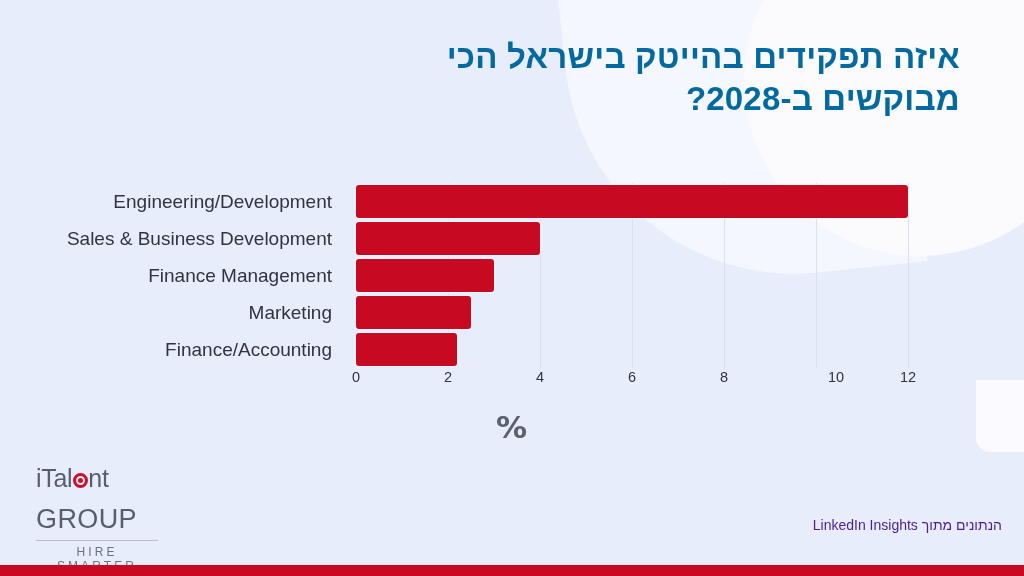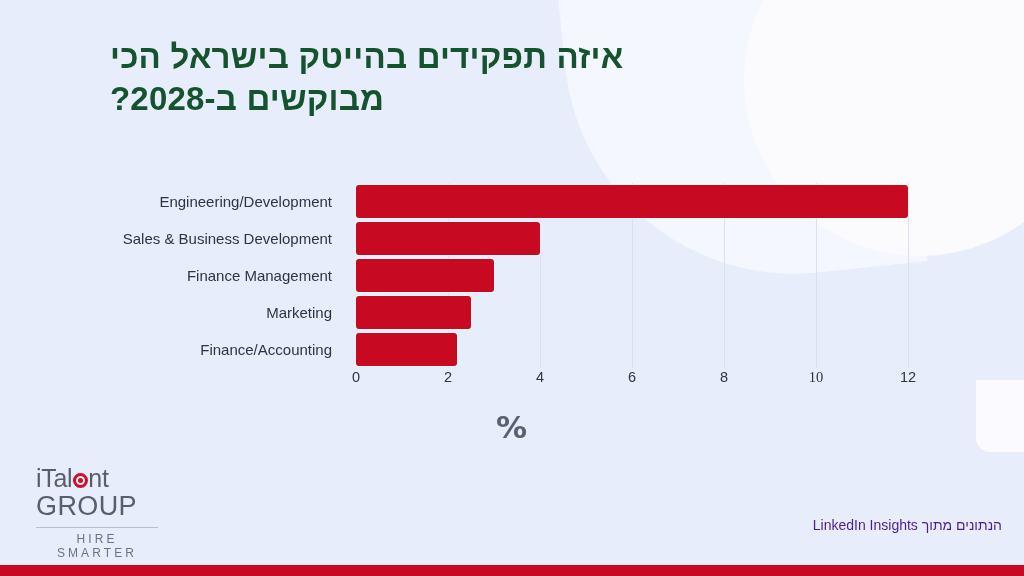--- a/index.html
+++ b/index.html
@@ -27,44 +27,44 @@
     top:380px;right:-30px;width:78px;height:72px;
     background:#fbfaff;border-radius:0 0 0 14px;
   }
   .bottom-bar{
     position:absolute;left:0;right:0;bottom:0;height:11px;background:#c70a22;
   }
 
   
   .title{
     position:absolute;top:36px;left:0;right:0;
-    text-align:left;
+    text-align:right;
     direction:rtl;
-    color:#14532d;
+    color:#0369a1;
     font-weight:bold;
     font-size:33px;
     line-height:1.27;
     letter-spacing:.2px;
-    padding:0 110px;
+    padding:0 64px;
   }
   .title-line{display:block;white-space:nowrap;}
 
   
   #chart{
     position:absolute;
     left:0;top:183px;width:1024px;height:200px;
   }
   .cat-labels{
     position:absolute;left:0;top:0;width:344px;height:185px;
     display:flex;flex-direction:column;
   }
   .cat-label{
     flex:1;display:flex;align-items:center;justify-content:flex-end;
     padding-right:12px;box-sizing:border-box;
-    font-size:15px;color:#2f3440;white-space:nowrap;
+    font-size:19px;color:#2f3440;white-space:nowrap;
   }
   .plot{
     position:absolute;left:356px;top:0;width:552px;height:185px;
   }
   .gridlines{position:absolute;inset:0;}
   .gridline{
     position:absolute;top:0;bottom:0;width:1px;background:#dadff2;
   }
   .bars{position:absolute;inset:0;display:flex;flex-direction:column;}
   .bar-row{flex:1;display:flex;align-items:center;position:relative;}
@@ -96,21 +96,21 @@
     display:inline-block;width:15px;height:15px;border-radius:50%;
     border:3px solid #d01028;box-sizing:border-box;
     position:relative;margin:0 .5px;top:2px;
   }
   .logo-o::after{
     content:"";position:absolute;left:2px;top:2px;
     width:5px;height:5px;border-radius:50%;background:#d01028;
   }
   .logo-mid{
     font-size:27px;color:#585e6b;letter-spacing:.4px;line-height:1.1;
-    margin-top:1px;
+    margin-top:14px;
   }
   .logo-rule{height:1px;background:#b9bec9;margin:5px 0 4px;}
   .logo-tag{
     font-size:12px;color:#6d7280;letter-spacing:3.1px;text-align:center;
   }
 
   
   .source{
     position:absolute;right:22px;top:517px;
     direction:rtl;font-size:14px;color:#4c1d95;white-space:nowrap;
@@ -164,21 +164,21 @@
             <div class="bar" style="width: 101.2px; background: rgb(199, 10, 34);"></div>
           </div>
         </div>
     </div>
     <div class="xaxis" id="xaxis">
         <span class="xtick" style="left: 0px;">0</span>
         <span class="xtick" style="left: 92px;">2</span>
         <span class="xtick" style="left: 184px;">4</span>
         <span class="xtick" style="left: 276px;">6</span>
         <span class="xtick" style="left: 368px;">8</span>
-        <span class="xtick" style="left: 460px; font-family: Liberation Serif, serif;">10</span>
+        <span class="xtick" style="left: 480px;">10</span>
         <span class="xtick" style="left: 552px;">12</span>
       </div>
   </div>
 
   <div class="axis-unit">%</div>
 
   <div class="logo">
     <div class="logo-top">
       <span>iTal</span>
       <span class="logo-o"></span>

